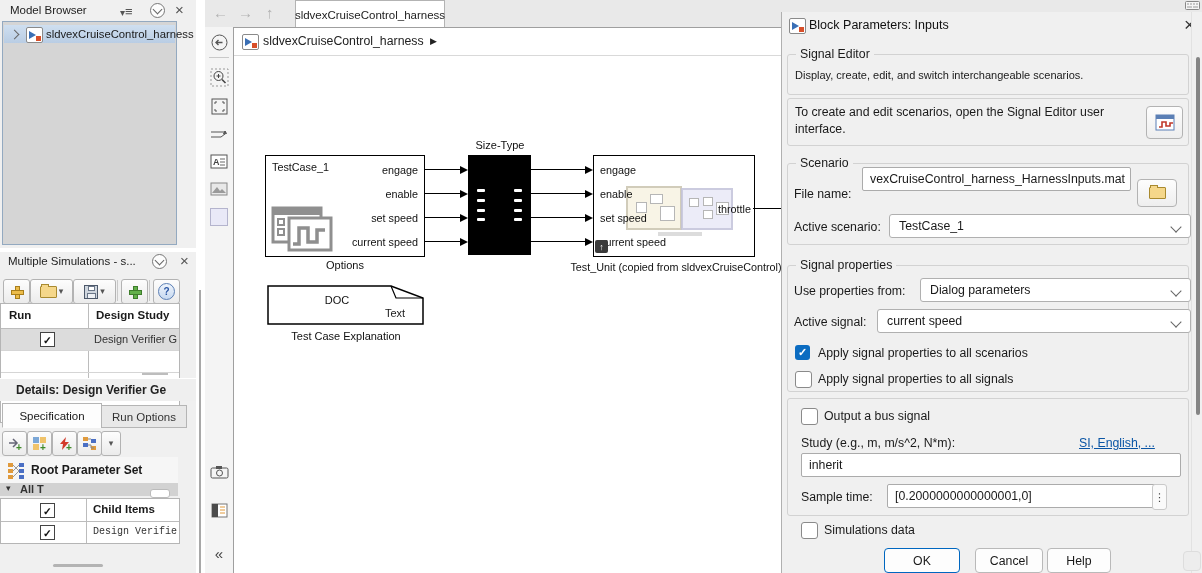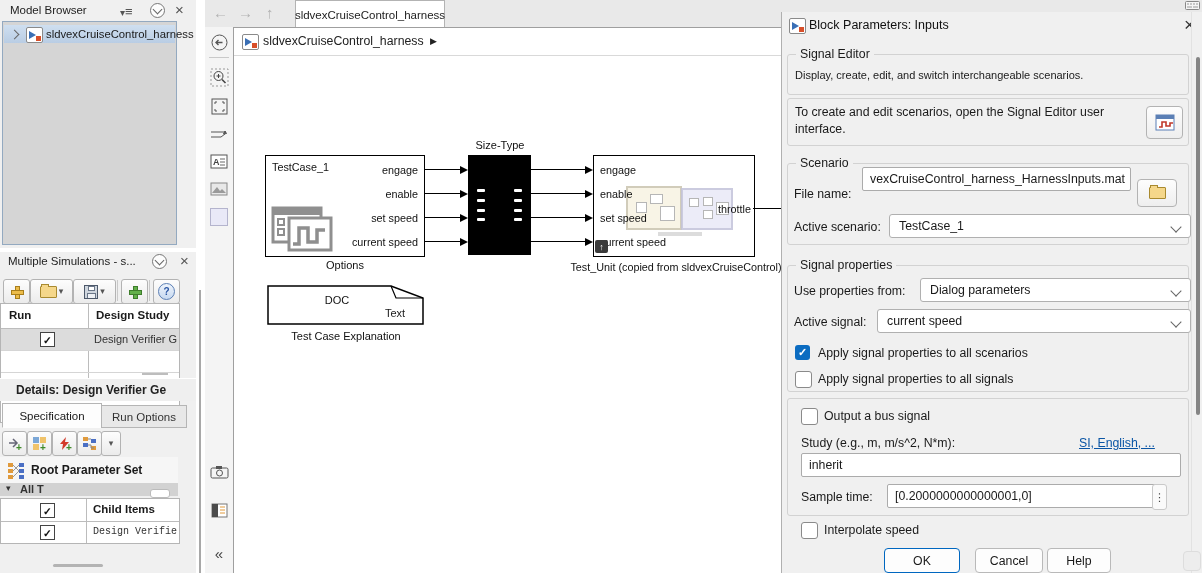--- a/index.html
+++ b/index.html
@@ -454,21 +454,21 @@
       </div>
     <span class="dlabel" style="left:19px;top:478px;">Sample time:</span>
     <div class="tfield" style="left:105px;top:472px;width:262px;height:22px;">
         <span>[0.2000000000000001,0]</span>
       </div>
     <div class="abs" style="left:370px;top:472px;width:13px;height:24px;border:1px solid #c9c9c9;border-radius:3px;background:#fafafa;display:flex;align-items:center;justify-content:center;font-size:11px;color:#444;">
         <span>⋮</span>
       </div>
 
     <span class="cbe" style="left:19px;top:510px;"></span>
-    <span class="dlabel" style="left:42px;top:511px;">Interpolate speed</span>
+    <span class="dlabel" style="left:42px;top:511px;">Simulations data</span>
 
     
     <div class="dbtn primary" style="left:102px;top:536px;width:74px;">
         <span>OK</span>
       </div>
     <div class="dbtn" style="left:193px;top:536px;width:66px;">
         <span>Cancel</span>
       </div>
     <div class="dbtn" style="left:265px;top:536px;width:62px;">
         <span>Help</span>

